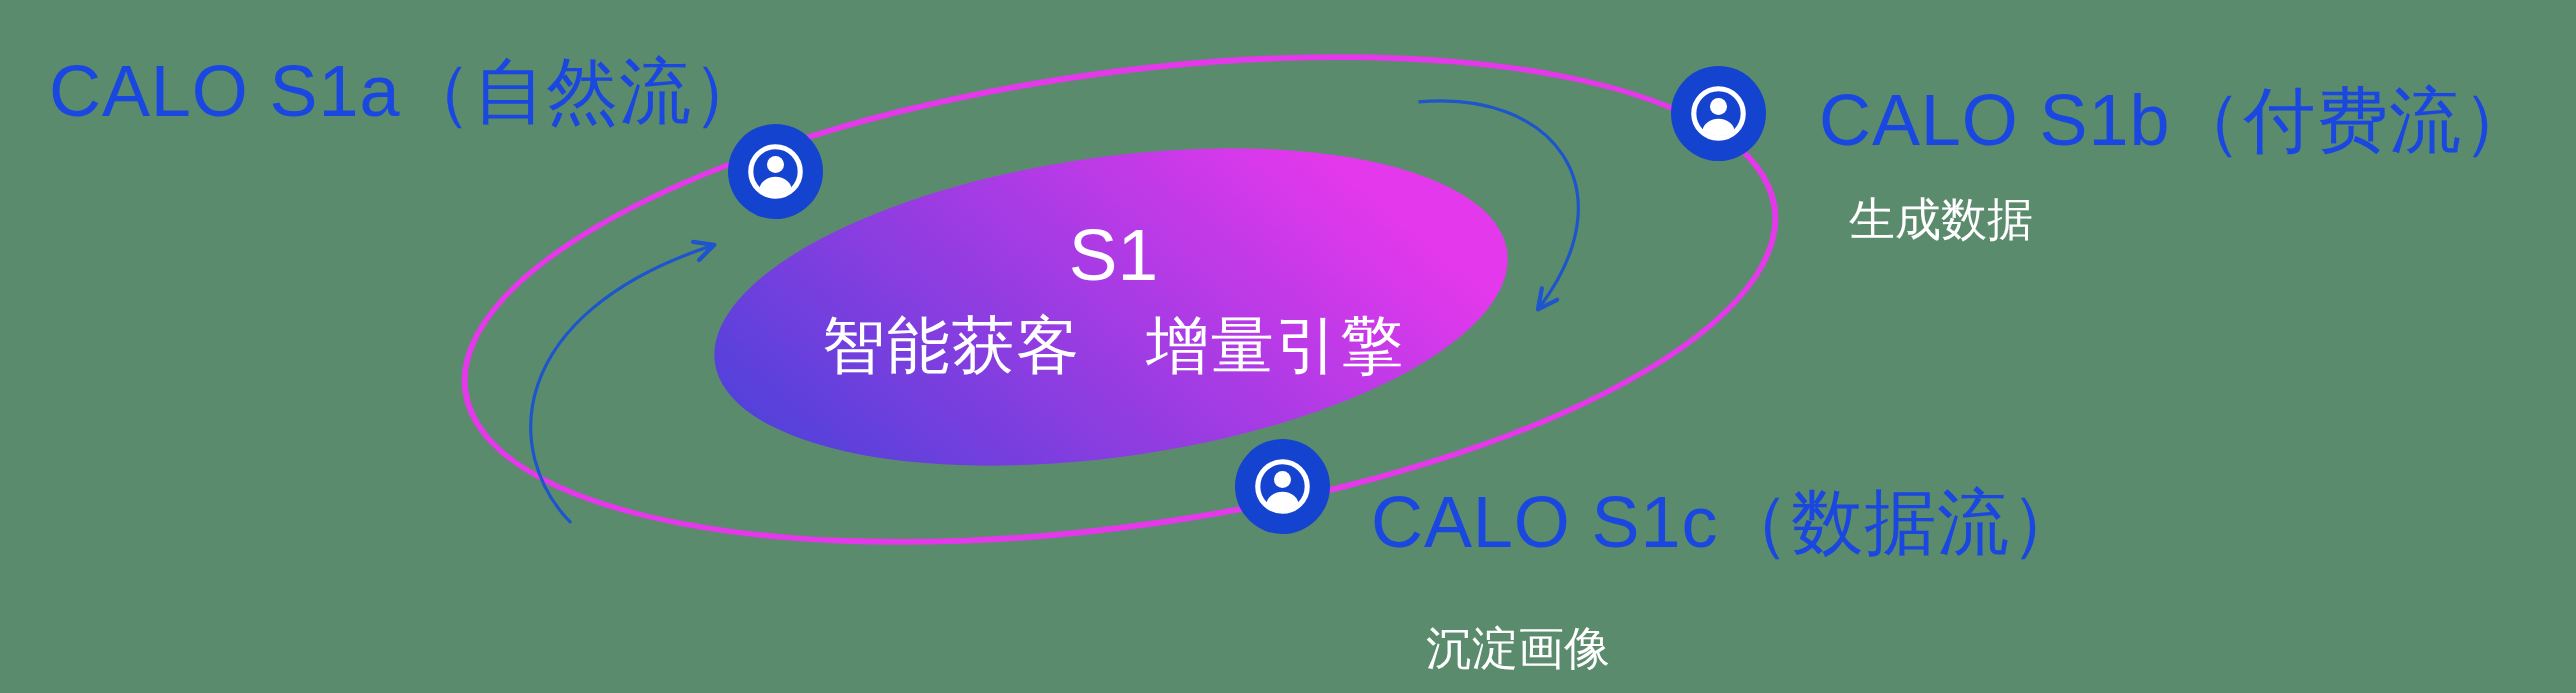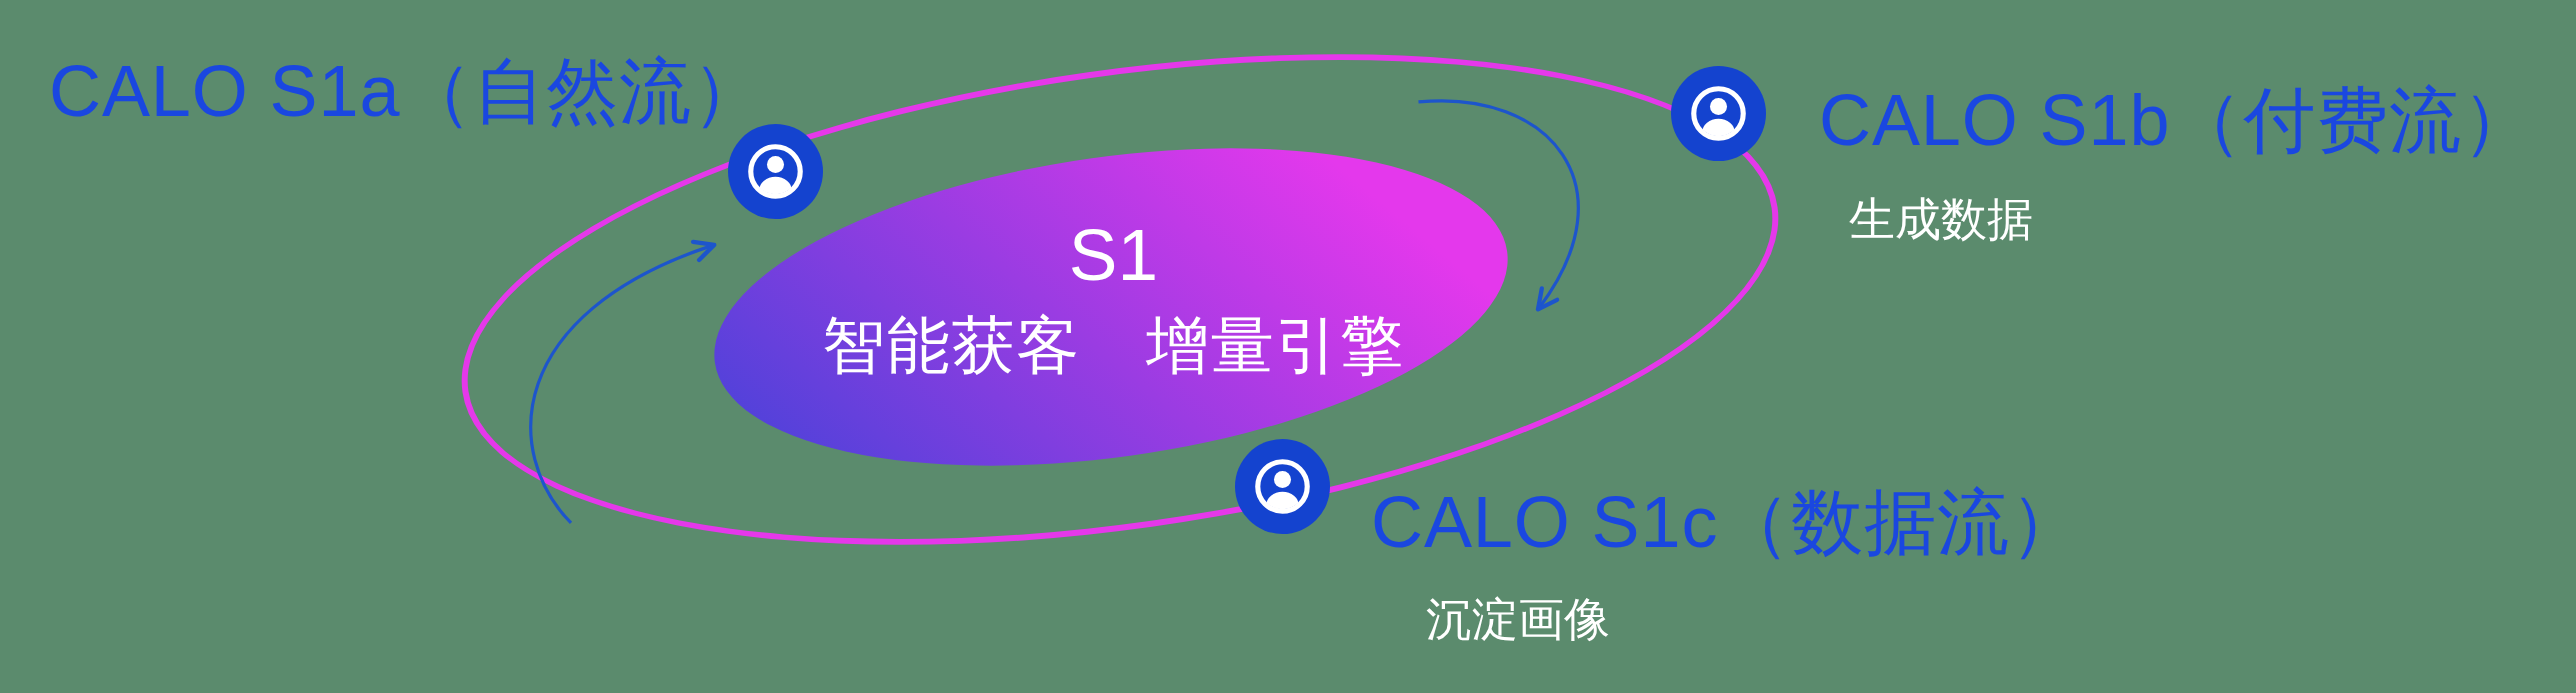--- a/index.html
+++ b/index.html
@@ -91,21 +91,21 @@
     color: var(--text-white);
     font-size: 46px;
     white-space: nowrap;
     z-index: 6;
   }
   .title-s1a { left: 49px;   top: 44px; }
   .sub-s1a   { left: 446px;  top: 148px; }
   .title-s1b { left: 1819px; top: 73px; }
   .sub-s1b   { left: 1849px; top: 189px; }
   .title-s1c { left: 1371px; top: 475px; }
-  .sub-s1c   { left: 1426px; top: 589px; }
+  .sub-s1c   { left: 1426px; top: 618px; }
 </style>
 </head>
 <body>
 
 <div class="canvas">
 
   <svg class="arrows" width="2576" height="694" viewBox="0 0 2833 763">
     <defs>
       <marker id="ah" viewBox="0 0 12 12" refX="9" refY="6" markerWidth="9" markerHeight="9" orient="auto">
         <path d="M2 2 L10 6 L2 10" class="arrowhead"></path>

